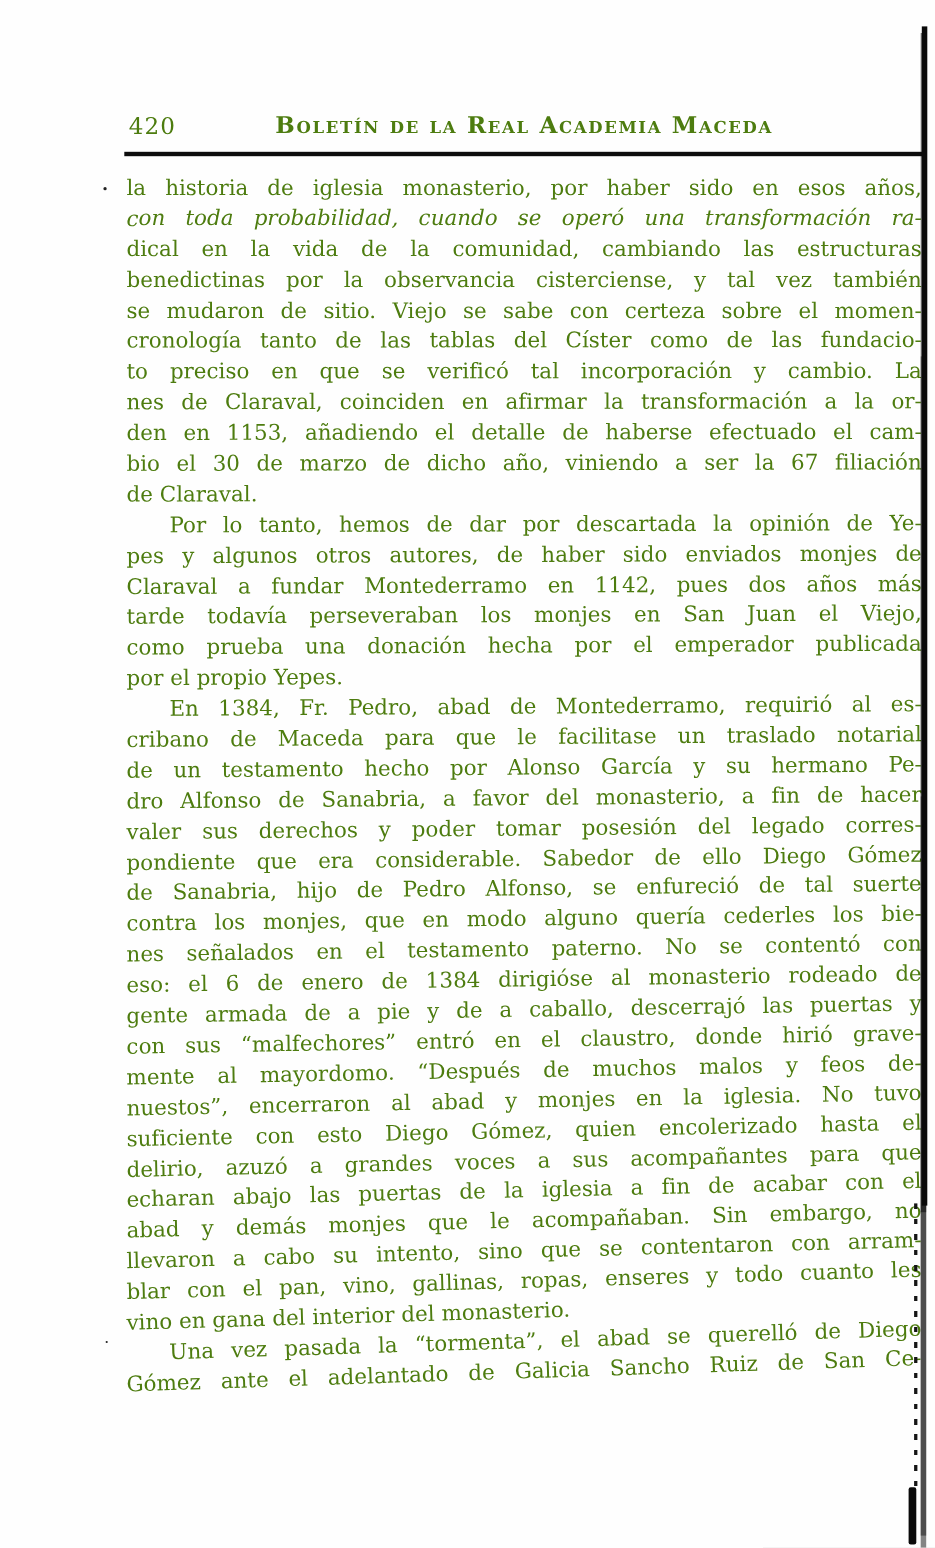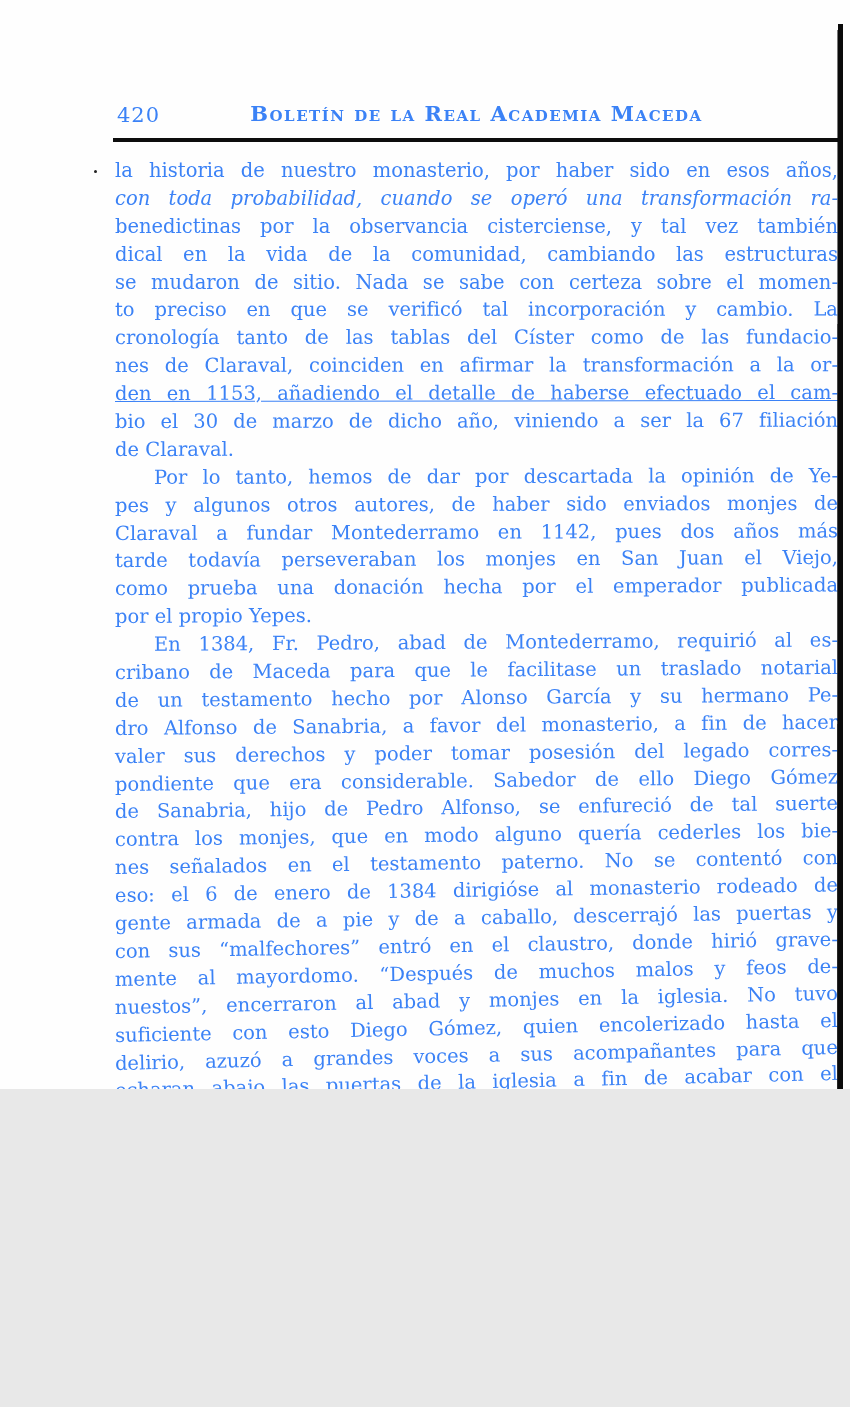--- a/index.html
+++ b/index.html
@@ -1,23 +1,23 @@
 <!DOCTYPE html>
 <html lang="es"><head>
 <meta charset="utf-8">
 <style>
   html, body { margin: 0; padding: 0; background: #e8e8e8; }
   .page {
     position: relative;
     width: 850px;
-    height: 1089px;
+    height: 1407px;
     background: #fefefe;
     overflow: hidden;
     font-family: "DejaVu Serif", "Liberation Serif", serif;
-    color: #3b82f6;
+    color: #4d7c0f;
   }
   
   .header {
     position: absolute;
     top: 101px;
     left: 115px;
     width: 723px;
     height: 34px;
   }
   .page-number {
@@ -103,29 +103,29 @@
 <div class="page">
 
   <div class="header">
     <span class="page-number">420</span>
     <span class="journal-title">Boletín de la Real Academia Maceda</span>
   </div>
 
   <div class="header-rule"></div>
 
   <div class="body">
-      <div class="line" style="transform: rotate(0deg);">la historia de nuestro monasterio, por haber sido en esos años,</div>
+      <div class="line" style="transform: rotate(0deg);">la historia de iglesia monasterio, por haber sido en esos años,</div>
       <div class="line" style="transform: rotate(-0.001deg); font-style: italic;">con toda probabilidad, cuando se operó una transformación ra-</div>
+      <div class="line" style="transform: rotate(-0.005deg);">dical en la vida de la comunidad, cambiando las estructuras</div>
       <div class="line" style="transform: rotate(-0.011deg);">benedictinas por la observancia cisterciense, y tal vez también</div>
-      <div class="line" style="transform: rotate(-0.005deg);">dical en la vida de la comunidad, cambiando las estructuras</div>
-      <div class="line" style="transform: rotate(-0.02deg);">se mudaron de sitio. Nada se sabe con certeza sobre el momen-</div>
+      <div class="line" style="transform: rotate(-0.02deg);">se mudaron de sitio. Viejo se sabe con certeza sobre el momen-</div>
+      <div class="line" style="transform: rotate(-0.045deg);">cronología tanto de las tablas del Císter como de las fundacio-</div>
       <div class="line" style="transform: rotate(-0.031deg);">to preciso en que se verificó tal incorporación y cambio. La</div>
-      <div class="line" style="transform: rotate(-0.045deg);">cronología tanto de las tablas del Císter como de las fundacio-</div>
       <div class="line" style="transform: rotate(-0.061deg);">nes de Claraval, coinciden en afirmar la transformación a la or-</div>
-      <div class="line" style="transform: rotate(-0.08deg); text-decoration: underline;">den en 1153, añadiendo el detalle de haberse efectuado el cam-</div>
+      <div class="line" style="transform: rotate(-0.08deg);">den en 1153, añadiendo el detalle de haberse efectuado el cam-</div>
       <div class="line" style="transform: rotate(-0.101deg);">bio el 30 de marzo de dicho año, viniendo a ser la 67 filiación</div>
       <div class="line para-end" style="transform: rotate(-0.125deg);">de Claraval.</div>
       <div class="line indent" style="transform: rotate(-0.151deg);">Por lo tanto, hemos de dar por descartada la opinión de Ye-</div>
       <div class="line" style="transform: rotate(-0.18deg);">pes y algunos otros autores, de haber sido enviados monjes de</div>
       <div class="line" style="transform: rotate(-0.211deg);">Claraval a fundar Montederramo en 1142, pues dos años más</div>
       <div class="line" style="transform: rotate(-0.245deg);">tarde todavía perseveraban los monjes en San Juan el Viejo,</div>
       <div class="line" style="transform: rotate(-0.281deg);">como prueba una donación hecha por el emperador publicada</div>
       <div class="line para-end" style="transform: rotate(-0.32deg);">por el propio Yepes.</div>
       <div class="line indent" style="transform: rotate(-0.361deg);">En 1384, Fr. Pedro, abad de Montederramo, requirió al es-</div>
       <div class="line" style="transform: rotate(-0.405deg);">cribano de Maceda para que le facilitase un traslado notarial</div>

